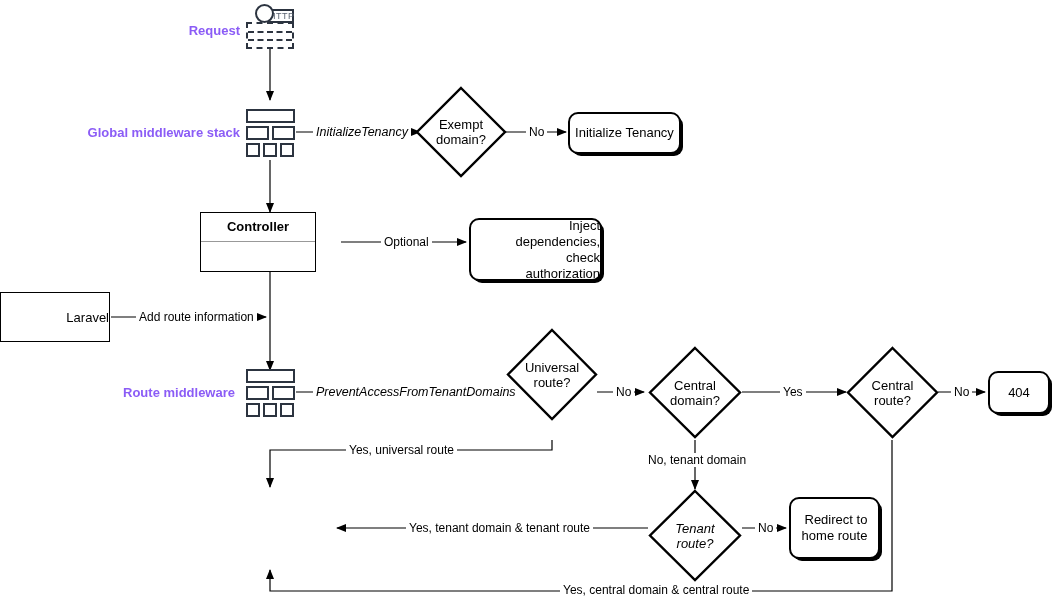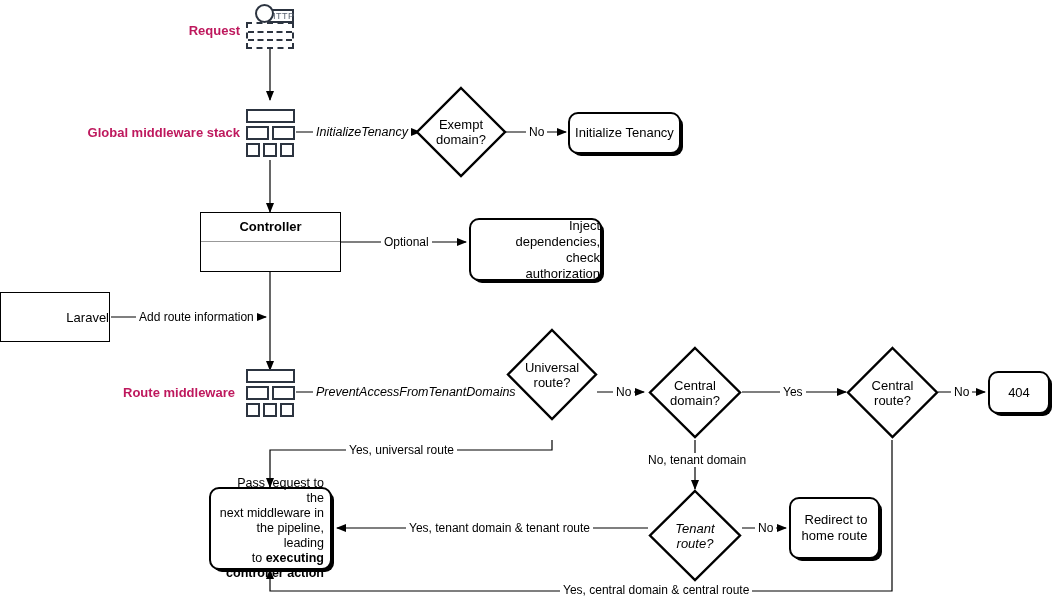--- a/index.html
+++ b/index.html
@@ -27,21 +27,21 @@
   }
   .node {
     position: absolute;
     box-sizing: border-box;
   }
   
   .side-label {
     position: absolute;
     font-size: 13px;
     font-weight: bold;
-    color: #be185d;
+    color: #8b5cf6;
     text-align: right;
     white-space: nowrap;
     line-height: 14px;
   }
   .edge-label {
     position: absolute;
     font-size: 12px;
     color: #000;
     background: #ffffff;
     padding: 0 3px;
@@ -255,21 +255,21 @@
 domain?</span>
     </div>
   </div>
 
   <div class="edge-label" style="left:526px; top:125px;">No</div>
 
   <div class="node rounded" style="left:568px; top:112px; width:113px; height:42px;">
     <span>Initialize Tenancy</span>
   </div>
 
-  <div class="node uml" style="left:200px; top:212px; width:141px; height:60px;">
+  <div class="node uml" style="left:200px; top:212px; width:116px; height:60px;">
     <div class="uml-title">Controller</div>
   </div>
 
   <div class="edge-label" style="left:381px; top:235px;">Optional</div>
 
   <div class="node rounded" style="left:469px; top:218px; width:133px; height:63px;padding-left:18px;">
     <span style="white-space:pre-line;">Inject dependencies,
 check authorization</span>
   </div>
 
@@ -356,23 +356,14 @@
 
   <div class="node rounded" style="left:789px; top:497px; width:91px; height:62px;">
     <span style="white-space:pre-line;">Redirect to
 home route</span>
   </div>
 
   <div class="edge-label" style="left:406px; top:521px;">Yes, tenant domain &amp; tenant route</div>
 
   <div class="edge-label" style="left:560px; top:583px;">Yes, central domain &amp; central route</div>
 
-  <div class="node rounded" style="left:209px; top:487px; width:123px; height:83px; padding:4px 6px; line-height:15px; font-size:12.5px;">
-    <div>
-      <span>Pass request to the</span><br>
-      <span>next middleware in</span><br>
-      <span>the pipeline, leading</span><br>
-      <span>to </span><span class="bold-inline">executing</span><br>
-      <span class="bold-inline">controller action</span>
-    </div>
-  </div>
 
 </div>
 
 </body></html>

